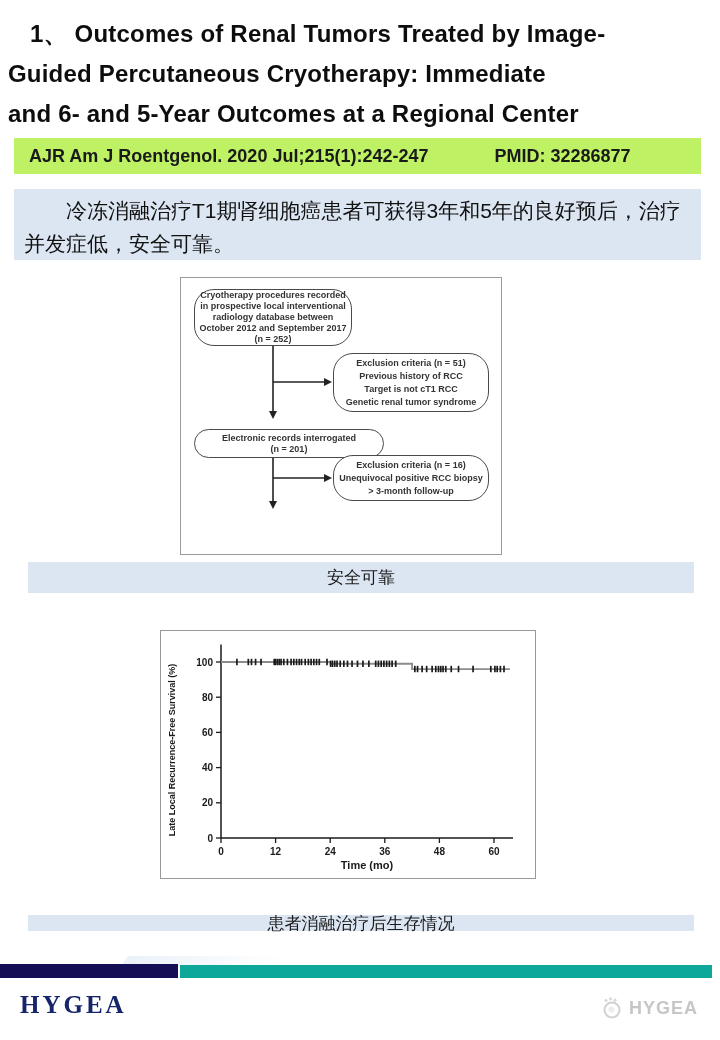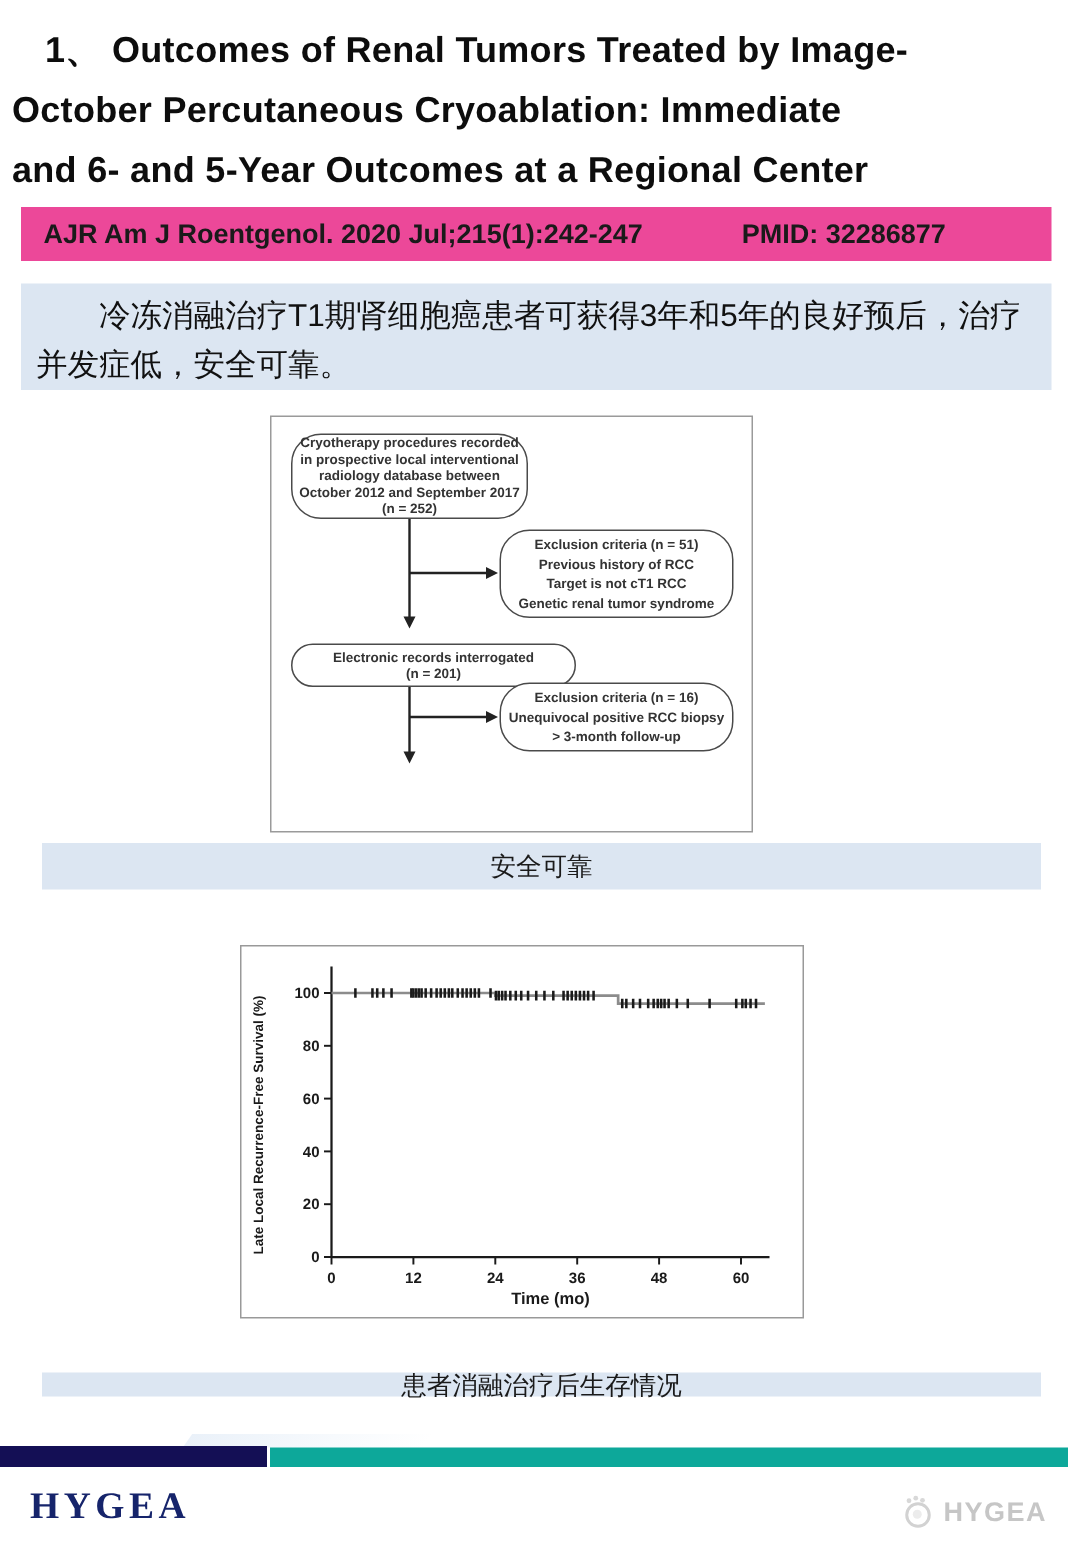--- a/index.html
+++ b/index.html
@@ -6,21 +6,21 @@
   .slide{position:relative;width:720px;height:1040px;background:#fff;overflow:hidden;
          font-family:"Liberation Sans",sans-serif;}
 
   
   .title{position:absolute;left:8px;top:14px;width:704px;color:#0d0d0d;
          font-weight:bold;font-size:24px;line-height:40px;letter-spacing:0.2px;}
   .title-line.first{padding-left:22px;}
 
   
   .citation-bar{position:absolute;left:14px;top:138px;width:687px;height:36px;
-                background:#ec4899;display:flex;align-items:center;
+                background:#bef264;display:flex;align-items:center;
                 font-size:18px;font-weight:bold;color:#1a1a1a;padding-left:15px;box-sizing:border-box;}
   .citation-bar .pmid{margin-left:66px;}
 
   
   .summary-box{position:absolute;left:14px;top:189px;width:687px;height:71px;
                background:#dce6f2;box-sizing:border-box;padding:5px 10px 0 10px;}
   .summary-box p{margin:0;font-size:21px;line-height:33px;color:#111;text-indent:2em;}
 
   
   .flow-panel{position:absolute;left:180px;top:277px;width:322px;height:278px;
@@ -64,21 +64,21 @@
   .watermark{position:absolute;left:601px;top:996px;display:flex;align-items:center;gap:6px;
              color:#c6c6c6;font-size:18px;font-weight:bold;letter-spacing:1px;}
 </style>
 </head>
 <body>
 
 <div class="slide">
 
   <div class="title">
     <div class="title-line first">1、 Outcomes of Renal Tumors Treated by Image-</div>
-    <div class="title-line">October Percutaneous Cryoablation: Immediate</div>
+    <div class="title-line">Guided Percutaneous Cryotherapy: Immediate</div>
     <div class="title-line">and 6- and 5-Year Outcomes at a Regional Center</div>
   </div>
 
   <div class="citation-bar">
     <span>AJR Am J Roentgenol. 2020 Jul;215(1):242-247</span>
     <span class="pmid">PMID: 32286877</span>
   </div>
 
   <div class="summary-box">
     <p>冷冻消融治疗T1期肾细胞癌患者可获得3年和5年的良好预后，治疗并发症低，安全可靠。</p>

